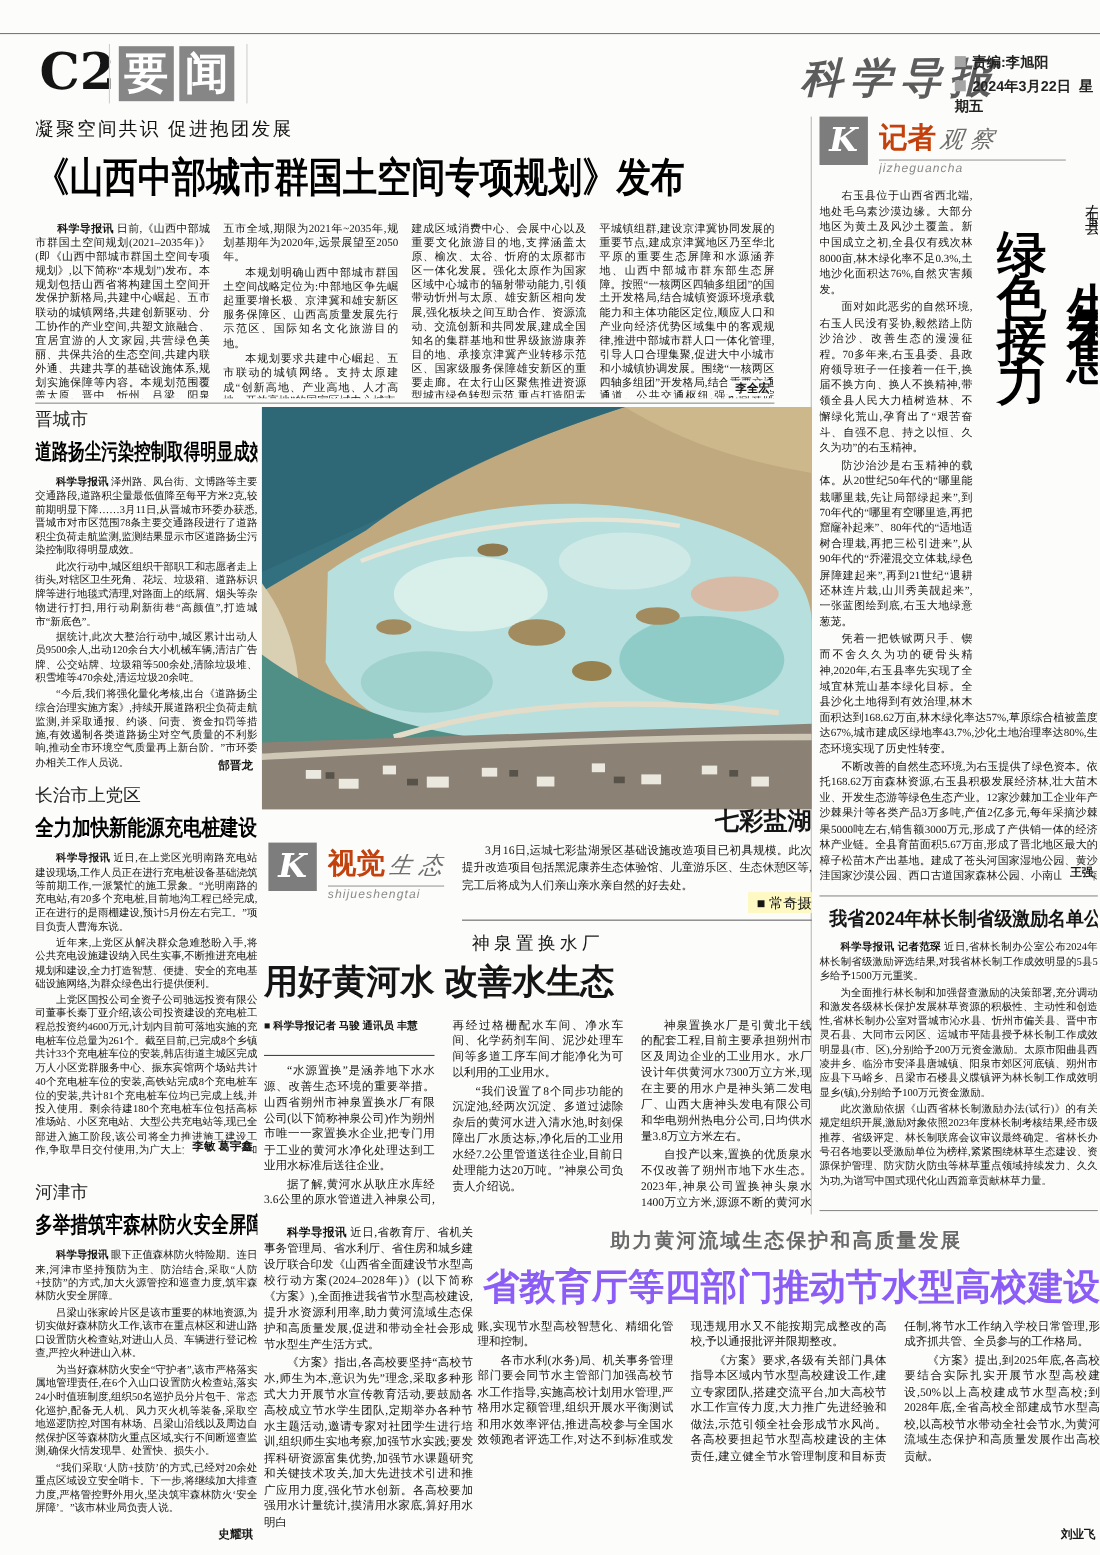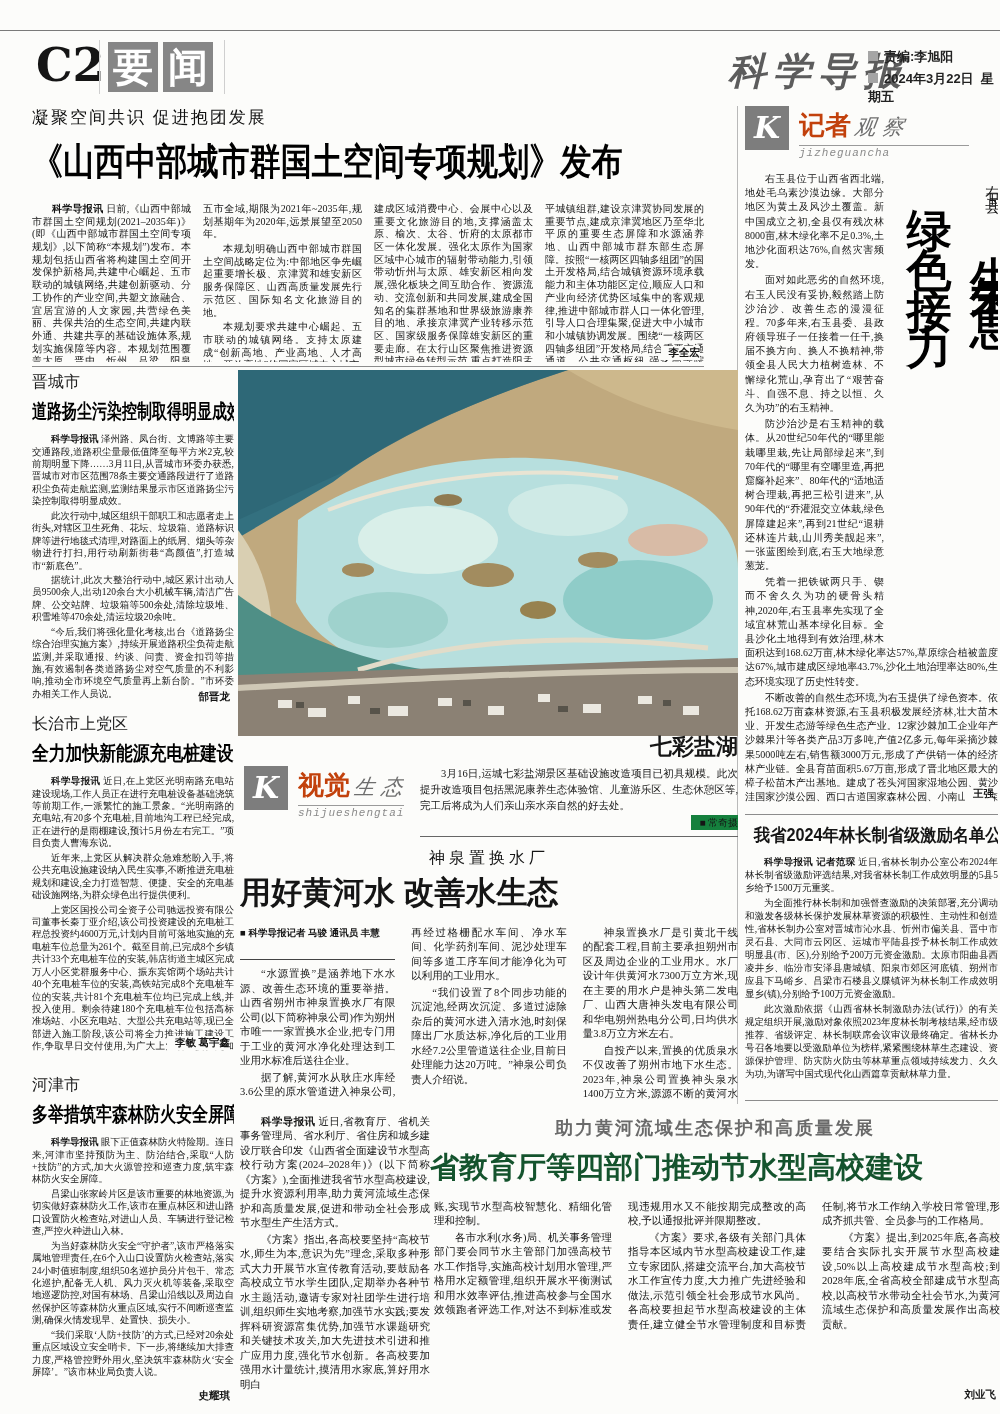--- a/index.html
+++ b/index.html
@@ -33,38 +33,38 @@
   .cols4{column-count:4;column-gap:12px;height:172px;font-size:10px;line-height:1.27;overflow:hidden}
   .leftbody{font-size:9.5px;line-height:1.31}
   .cols3a{column-count:3;column-gap:16px;height:178px;font-size:10.5px;line-height:1.38;overflow:hidden}
   .cols3b{column-count:3;column-gap:16px;height:200px;font-size:10.5px;line-height:1.38;overflow:hidden}
   
   .kbox{width:44px;height:44px;background:#7d7d7d;color:#fff;font-family:"DejaVu Serif",serif;
         font-style:italic;font-weight:bold;font-size:30px;line-height:44px;text-align:center;float:left;margin-right:10px}
   .logobold{font-family:Liberation Sans, sans-serif;font-weight:bold;font-size:26px;color:#c2410c;display:inline-block}
   .logoscript{font-family:"DejaVu Serif",serif;font-style:italic;font-size:21px;color:#6e6e6e;
               display:inline-block;transform:skewX(-8deg);margin-left:4px}
-  .logopy{font-family:Liberation Mono, monospace;font-style:italic;font-size:11px;color:#8a8a8a;letter-spacing:1px}
+  .logopy{font-family:Liberation Sans, sans-serif;font-style:italic;font-size:11px;color:#8a8a8a;letter-spacing:1px}
   .logoline{height:1px;background:#9a9a9a;margin:2px 0 1px}
   
   .vhead{float:right;width:102px;height:452px;margin:2px 0 10px 12px;display:flex;justify-content:space-between}
   .vcol{writing-mode:vertical-rl;text-orientation:upright}
   .vbig{font-family:"Liberation Serif",serif;font-weight:bold;font-size:45px;letter-spacing:38px;color:#000}
   .vbig2{font-family:"Liberation Serif",serif;font-weight:bold;font-size:45px;letter-spacing:16px;color:#000}
   .vkick{font-size:15px;letter-spacing:7px;margin-bottom:14px;font-family:"Liberation Sans",sans-serif}
   .obstxt{font-size:10px;line-height:1.42}
   .lzbody{font-size:9.5px;line-height:1.37}
   .cap{font-size:10.5px;line-height:1.5}
-  .credit{position:absolute;right:0;bottom:0;font-size:10px;background:#15803d;padding-left:8px;text-indent:0}
+  .credit{position:absolute;right:0;bottom:0;font-size:13px;background:#fef9c3;padding-left:8px;text-indent:0}
   .sqbyline{font-family:"Liberation Sans",sans-serif;font-weight:bold;font-size:9.5px;white-space:nowrap;
             border-bottom:1px solid #444;padding-bottom:20px;margin-bottom:7px;text-indent:0;overflow:hidden}
   .edukick{font-family:"Liberation Sans",sans-serif;font-weight:bold;font-size:18px;
            letter-spacing:2px;color:#6a6a6a;text-align:center;margin-bottom:8px}
-  .eduhl{font-family:"Liberation Sans",sans-serif;font-weight:bold;font-size:29px;text-align:left;
-         white-space:nowrap;color:#14532d}
+  .eduhl{font-family:"Liberation Sans",sans-serif;font-weight:bold;font-size:33px;text-align:right;
+         white-space:nowrap;color:#8b5cf6}
   .lzhl{font-family:"Liberation Sans",sans-serif;font-weight:bold;font-size:17.5px;white-space:nowrap;
         transform:scaleX(.93);transform-origin:50% 50%;text-align:center;margin-bottom:7px}
   .shkick{font-family:"Liberation Sans",sans-serif;font-size:16px;letter-spacing:4px;text-align:center}
   .shhl{font-family:"Liberation Sans",sans-serif;font-weight:bold;font-size:31px;text-align:left;margin:3px 0 12px}
   .ptitle{font-family:"Liberation Sans",sans-serif;font-weight:bold;font-size:22px;text-align:right}
 </style>
 </head>
 <body>
 
 <div id="page">

